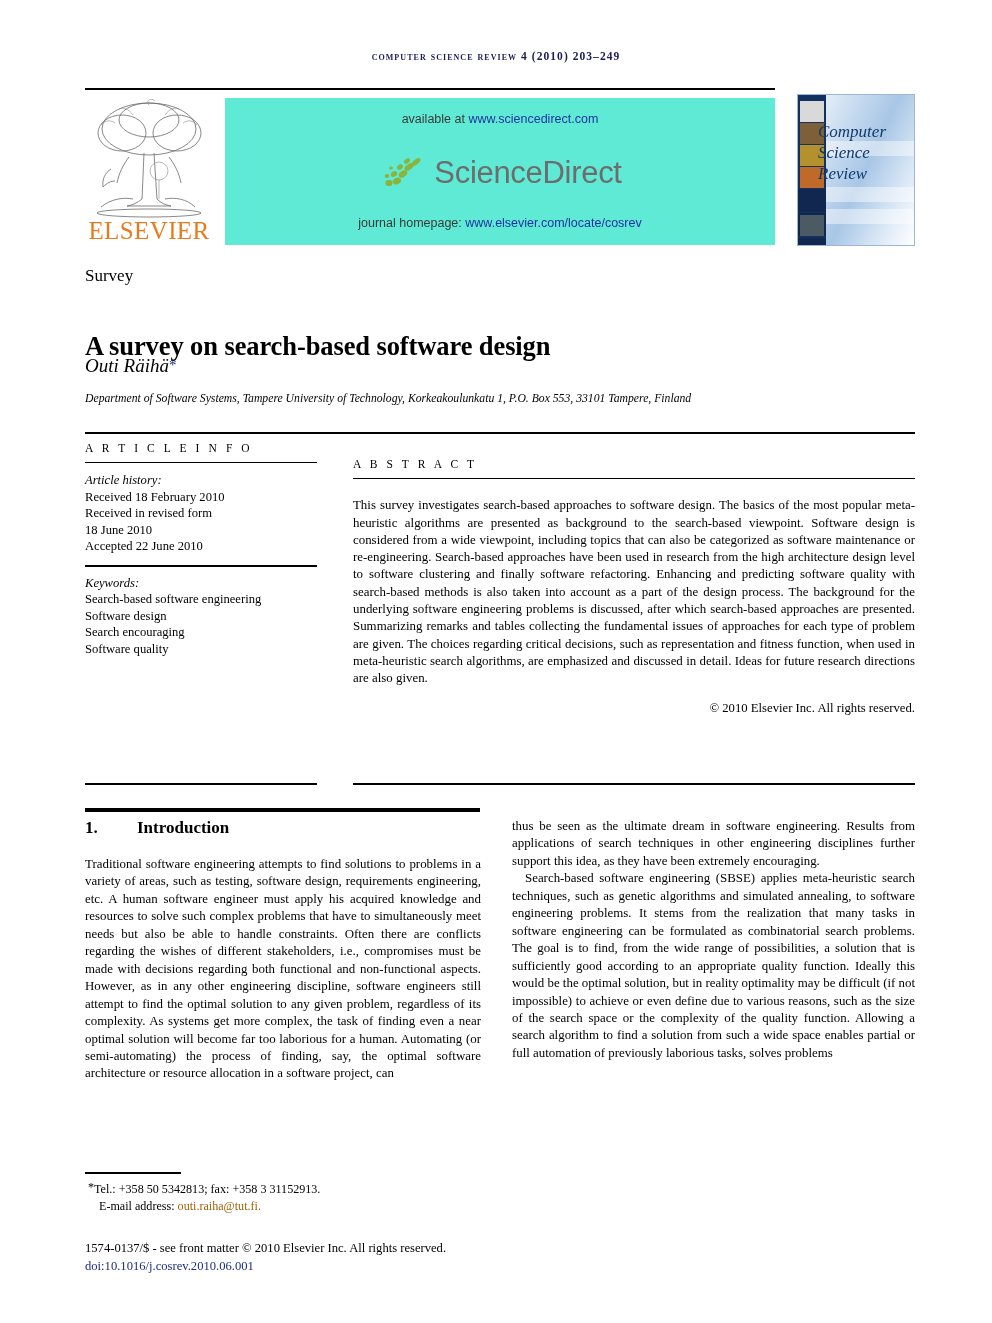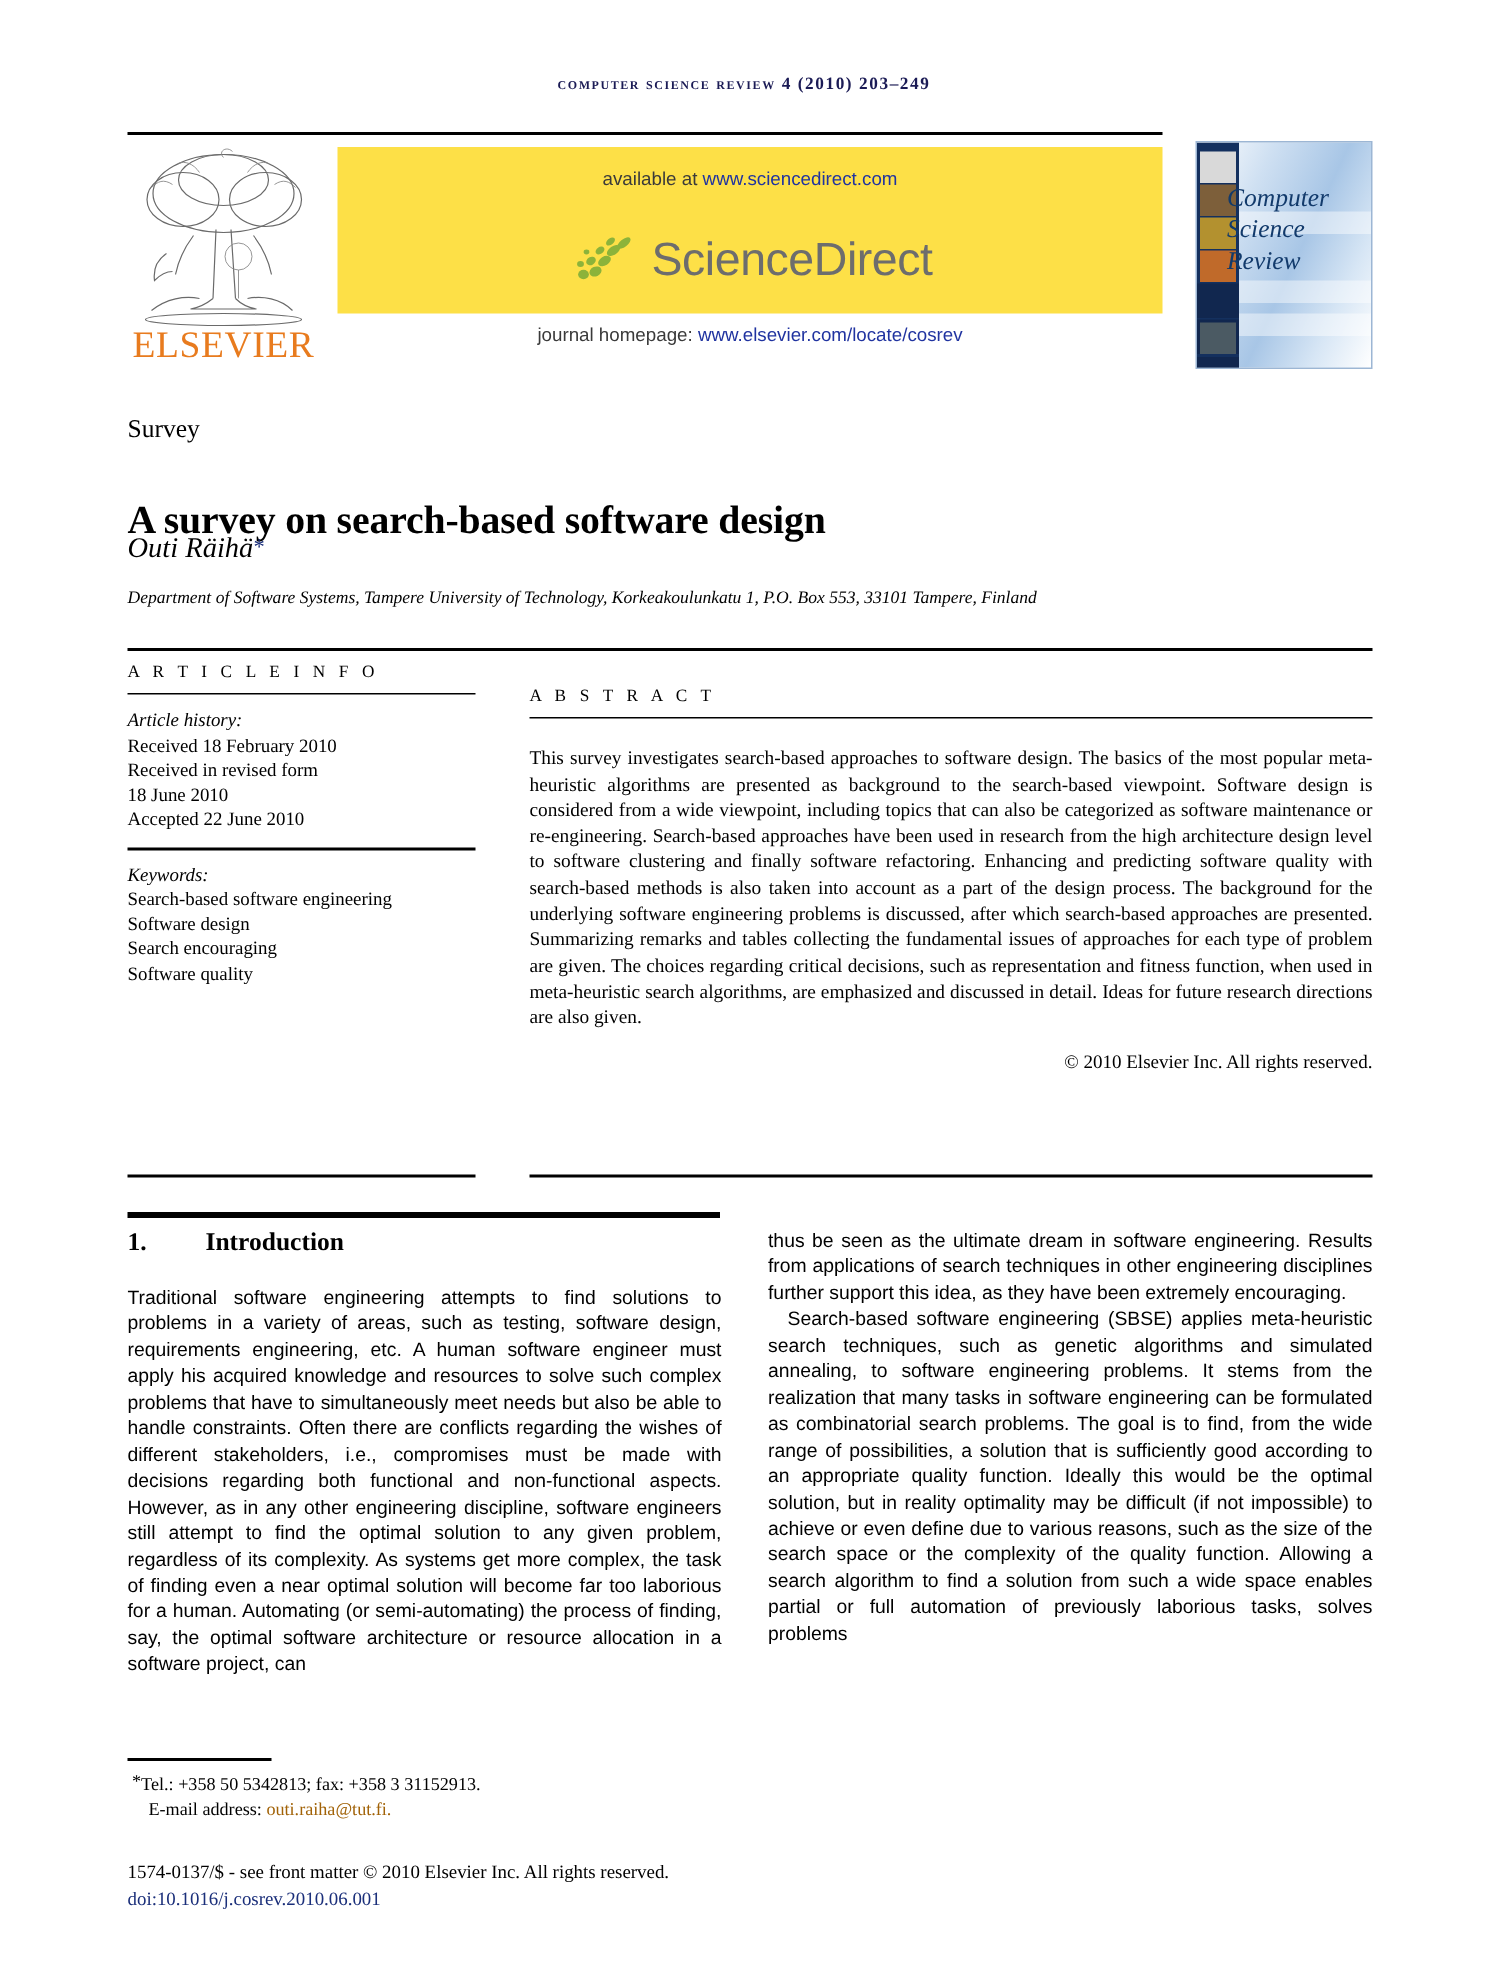--- a/index.html
+++ b/index.html
@@ -70,22 +70,22 @@
     font-family: "Liberation Serif", serif;
     font-size: 25px;
     letter-spacing: 0.4px;
     color: #E87B1E;
   }
 
   .sd-band {
     position: absolute;
     left: 140px; top: 3px;
     width: 550px;
-    height: 111px;
-    background: #fde047;
+    height: 147px;
+    background: #5eead4;
   }
   .sd-line1 {
     position: absolute;
     left: 0; top: 14px;
     width: 550px;
     text-align: center;
     font-family: "Liberation Sans", sans-serif;
     font-size: 12.5px;
     color: #3a3a3a;
   }
@@ -161,21 +161,21 @@
     font-style: italic;
     color: #123a6b;
     line-height: 21px;
     font-size: 17px;
   }
   .cover-title span { display: block; }
 
   
   .survey-label {
     position: absolute;
-    left: 85px; top: 276px;
+    left: 85px; top: 266px;
     font-family: "Liberation Serif", serif;
     font-size: 17px;
   }
   .paper-title {
     position: absolute;
     left: 85px; top: 313px;
     width: 800px;
     font-family: "Liberation Serif", serif;
     font-weight: bold;
     font-size: 26.5px;
@@ -286,21 +286,21 @@
     width: 403px;
   }
   .sec-head {
     font-family: "Liberation Serif", serif;
     font-weight: bold;
     font-size: 17px;
     margin-bottom: 18px;
   }
   .sec-head .num { display: inline-block; width: 52px; }
   .para {
-    font-family: Liberation Sans, sans-serif;
+    font-family: Liberation Serif, serif;
     font-size: 12.9px;
     line-height: 17.45px;
     text-align: justify;
     margin: 0;
   }
   .para.indent { text-indent: 13px; }
 
   
   .rule-foot {
     position: absolute;

